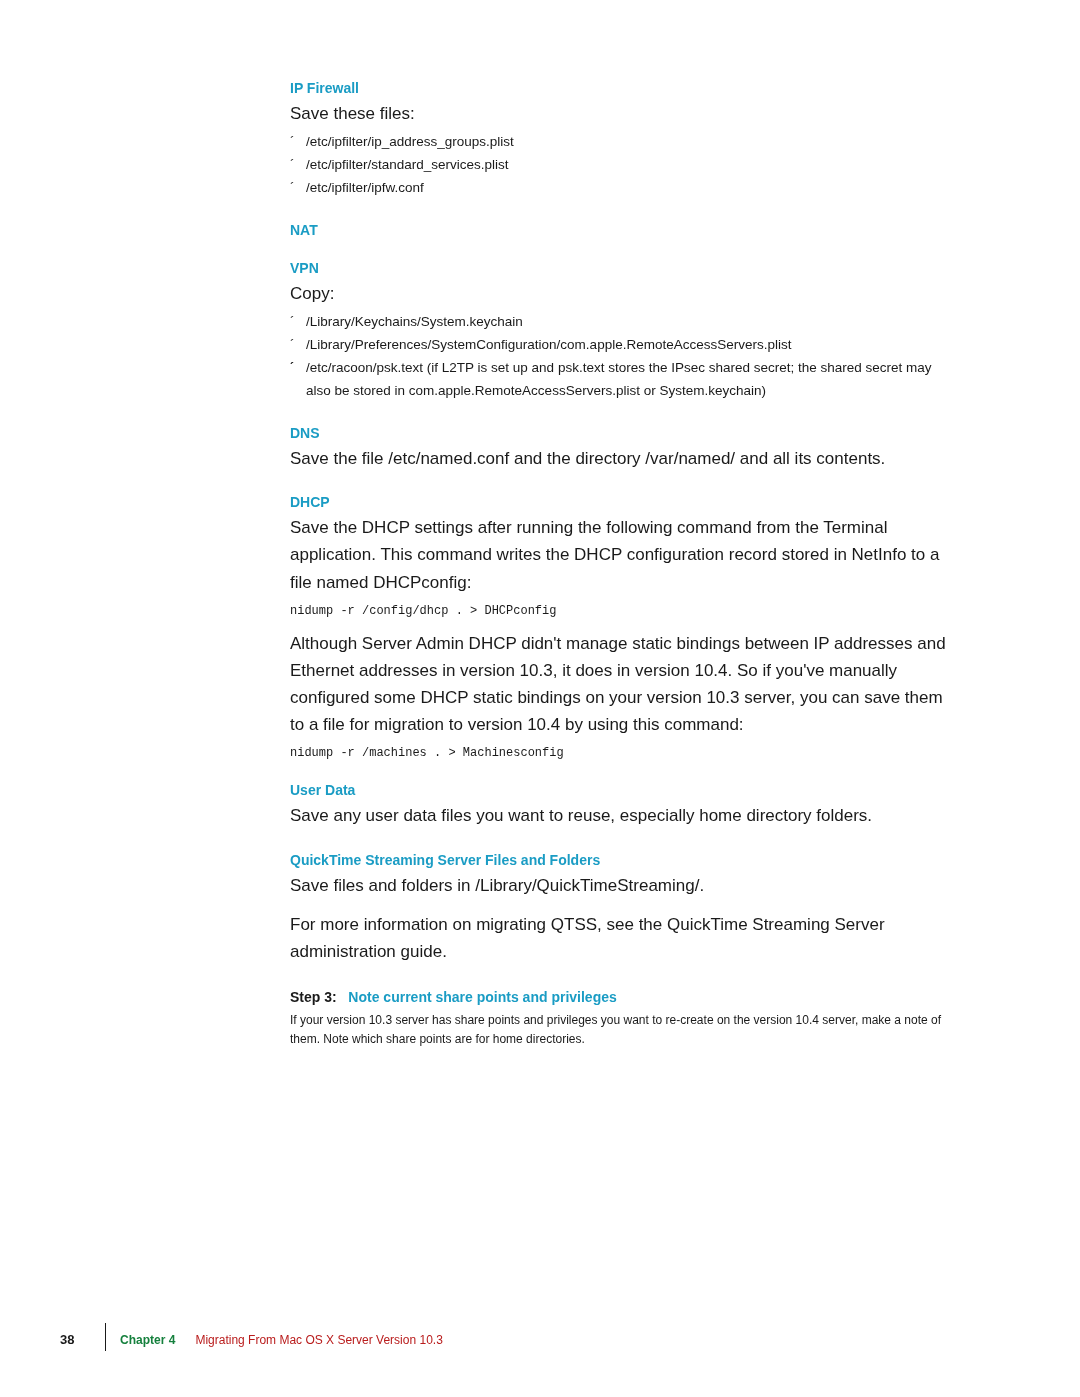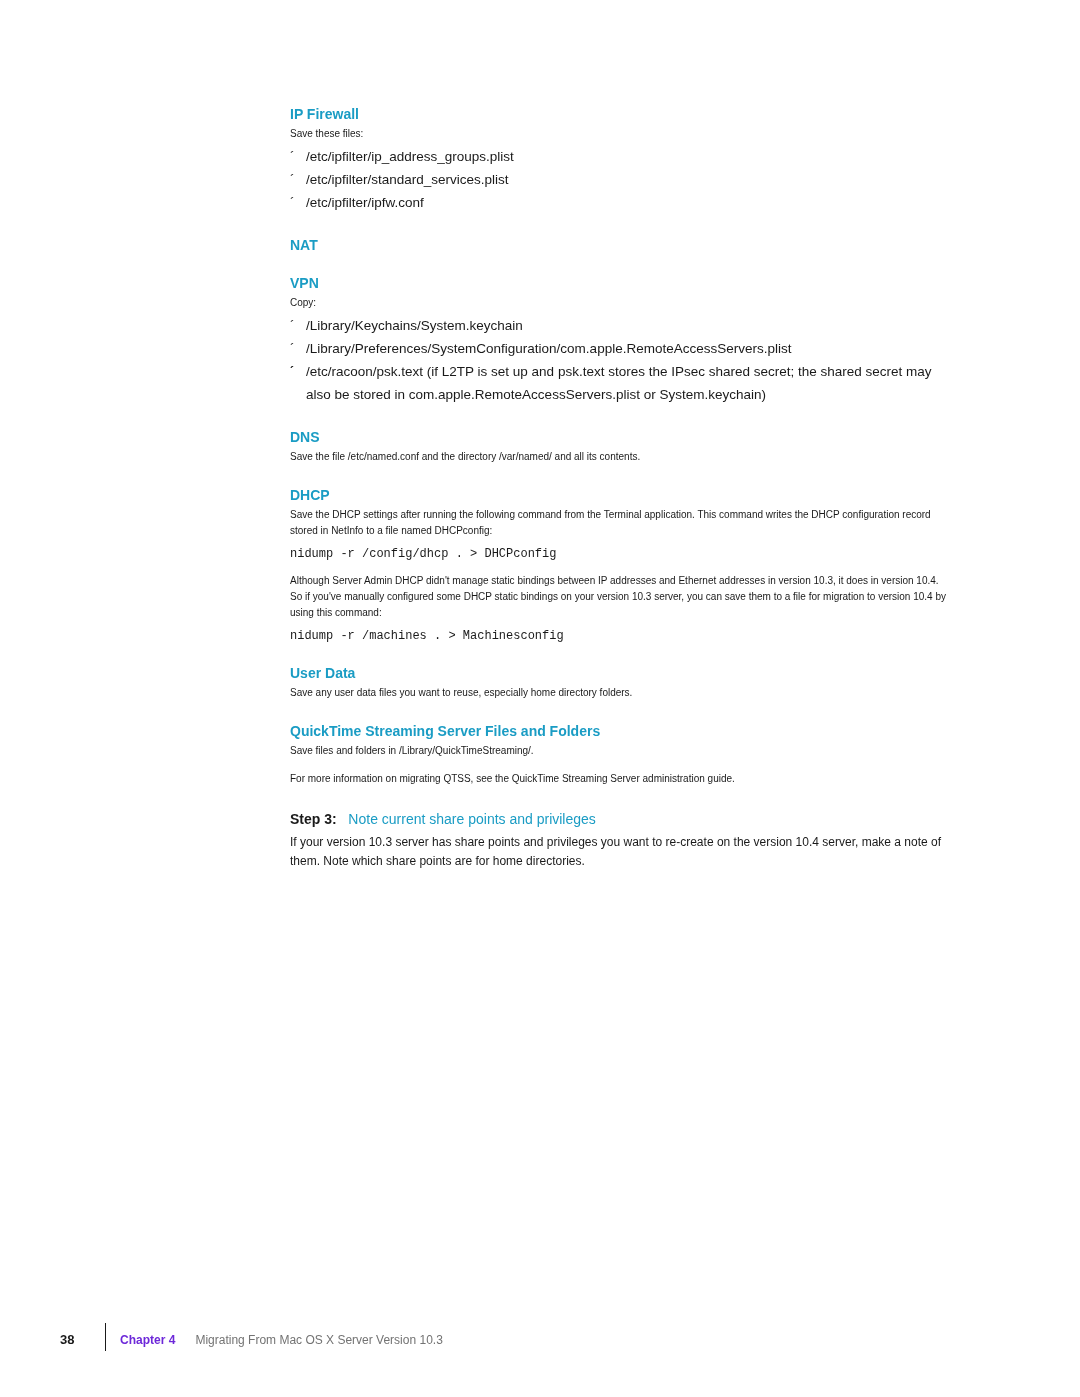--- a/index.html
+++ b/index.html
@@ -22,37 +22,37 @@
       width: 1080px;
       min-height: 1397px;
       background: #ffffff;
       position: relative;
       padding: 0;
     }
 
     .content-area {
       margin-left: 290px;
       margin-right: 130px;
-      padding-top: 106px;
+      padding-top: 80px;
       padding-bottom: 80px;
     }
 
     .section {
       margin-bottom: 22px;
     }
 
     .section-heading {
       font-size: 14px;
       font-weight: bold;
       color: #1a9cc4;
       margin-bottom: 4px;
     }
 
     .section-body {
-      font-size: 10px;
+      font-size: 17px;
       color: #1a1a1a;
       line-height: 1.6;
     }
 
     .bullet-list {
       list-style: none;
       margin: 4px 0 4px 0;
     }
 
     .bullet-list li {
@@ -83,21 +83,21 @@
       color: #1a1a1a;
       margin-bottom: 6px;
     }
 
     .step-heading .step-label {
       font-weight: bold;
       color: #1a1a1a;
     }
 
     .step-heading .step-title {
-      font-weight: normal;
+      font-weight: bold;
       color: #1a9cc4;
     }
 
     .paragraph {
       font-size: 12px;
       color: #1a1a1a;
       line-height: 1.6;
       margin-bottom: 12px;
     }
 
@@ -137,25 +137,25 @@
     .footer-chapter {
       position: absolute;
       left: 120px;
       bottom: 0;
       font-size: 12px;
       color: #1a1a1a;
     }
 
     .footer-chapter .chapter-label {
       font-weight: bold;
-      color: #6d28d9;
+      color: #15803d;
     }
 
     .footer-chapter .chapter-title {
-      color: #737373;
+      color: #b91c1c;
     }
   </style>
 </head>
 <body>
 
 <div class="page-container">
   <div class="content-area">
 
     <div class="section">
       <div class="section-heading">IP Firewall</div>

